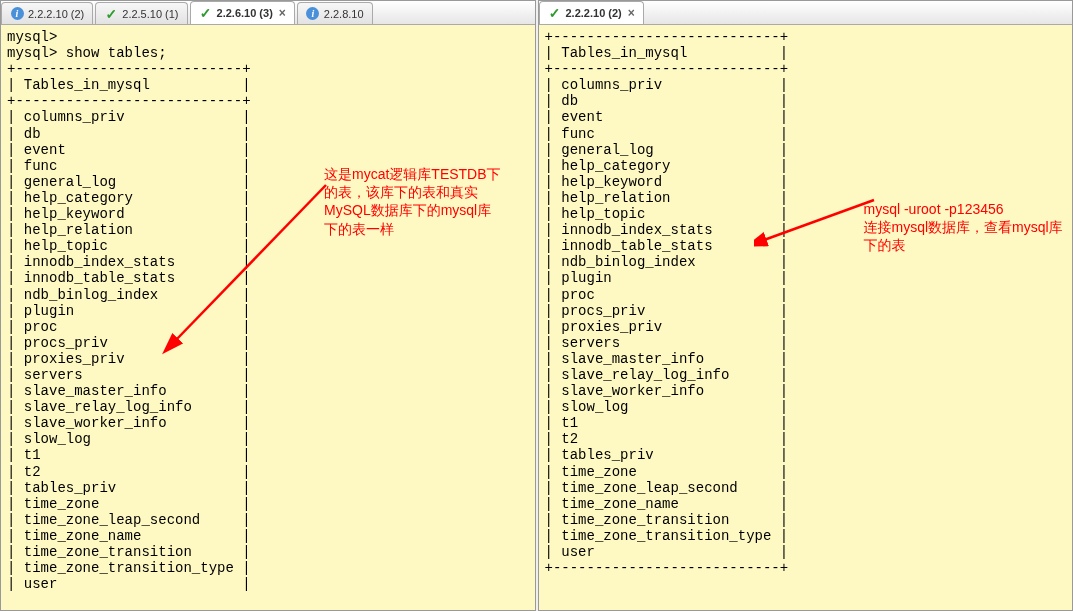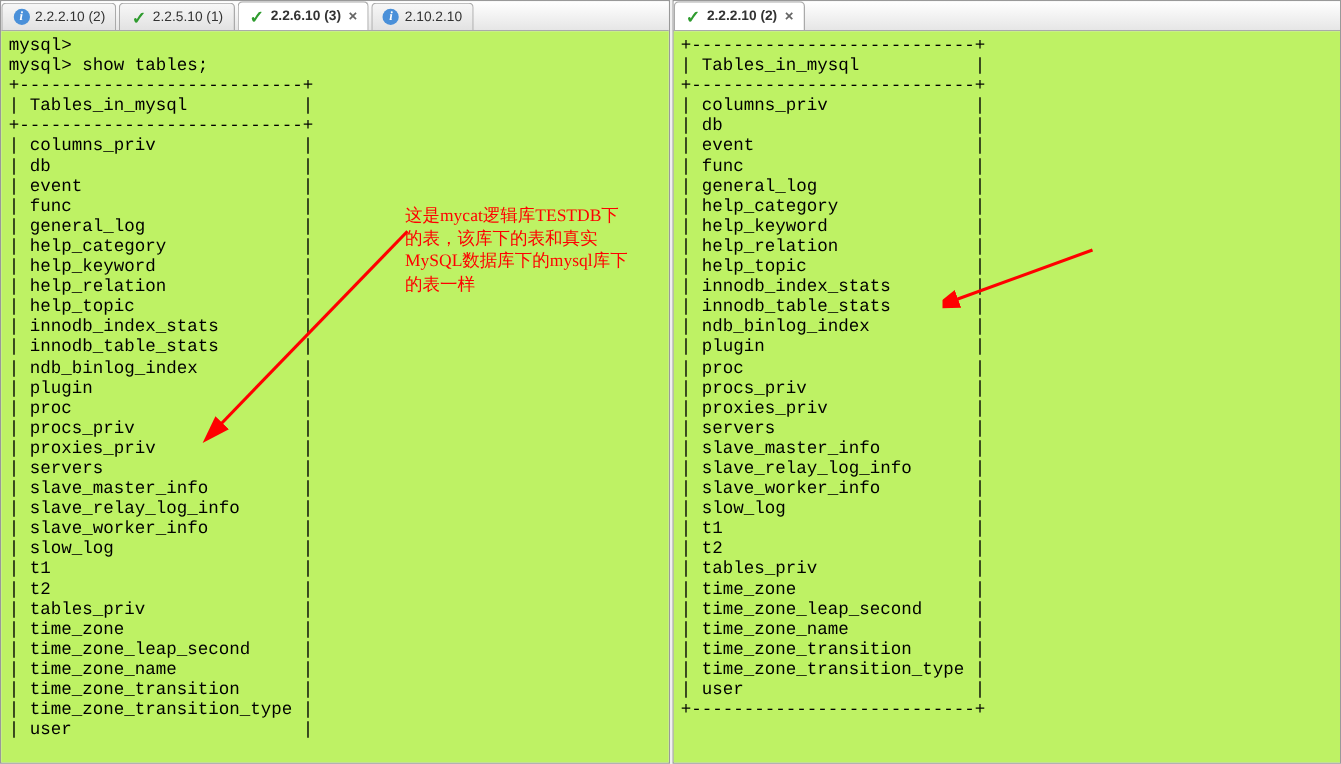--- a/index.html
+++ b/index.html
@@ -64,32 +64,32 @@
       justify-content: center;
     }
     .tab .close {
       margin-left: 6px;
       color: #666;
       font-size: 12px;
       cursor: pointer;
     }
     .terminal {
       flex: 1;
-      background: #bef264;
+      background: #fef9c3;
       padding: 4px 6px;
       white-space: pre;
       overflow: hidden;
       line-height: 1.15;
       color: #000;
       position: relative;
     }
     .annot {
       position: absolute;
       color: #ff0000;
-      font-family: Liberation Serif, serif;
+      font-family: Liberation Sans, sans-serif;
       font-size: 14px;
       line-height: 1.3;
       white-space: normal;
       pointer-events: none;
     }
     .arrow {
       position: absolute;
       pointer-events: none;
     }
     .icon-info {
@@ -135,21 +135,21 @@
           <span class="icon">
             <span class="icon-check">✓</span>
           </span>
           <span>2.2.6.10 (3)</span>
           <span class="close">×</span>
         </div>
         <div class="tab">
           <span class="icon">
             <span class="icon-info">i</span>
           </span>
-          <span>2.10.2.10</span>
+          <span>2.2.8.10</span>
         </div>
       </div>
     <div class="terminal" id="left-term"><div>mysql&gt;
 mysql&gt; show tables;
 +---------------------------+
 | Tables_in_mysql           |
 +---------------------------+
 | columns_priv              |
 | db                        |
 | event                     |
@@ -237,15 +237,17 @@
 | user                      |
 +---------------------------+</div>
       <svg class="arrow" style="left:215px; top:165px;" width="130" height="60">
         <defs>
             <marker id="ah2" markerWidth="10" markerHeight="10" refX="1" refY="3" orient="auto">
           <path d="M0,0 L0,6 L9,3 z" fill="#ff0000"></path>
         </marker>
           </defs>
         <line x1="120" y1="10" x2="10" y2="50" stroke="#ff0000" stroke-width="2.5" marker-end="url(#ah2)"></line>
       </svg>
+      <div class="annot" style="left:325px; top:175px; width:200px; white-space:pre-line;" id="right-annot">mysql -uroot -p123456
+连接mysql数据库，查看mysql库下的表</div>
     </div>
   </div>
 </div>
 
 </body></html>

